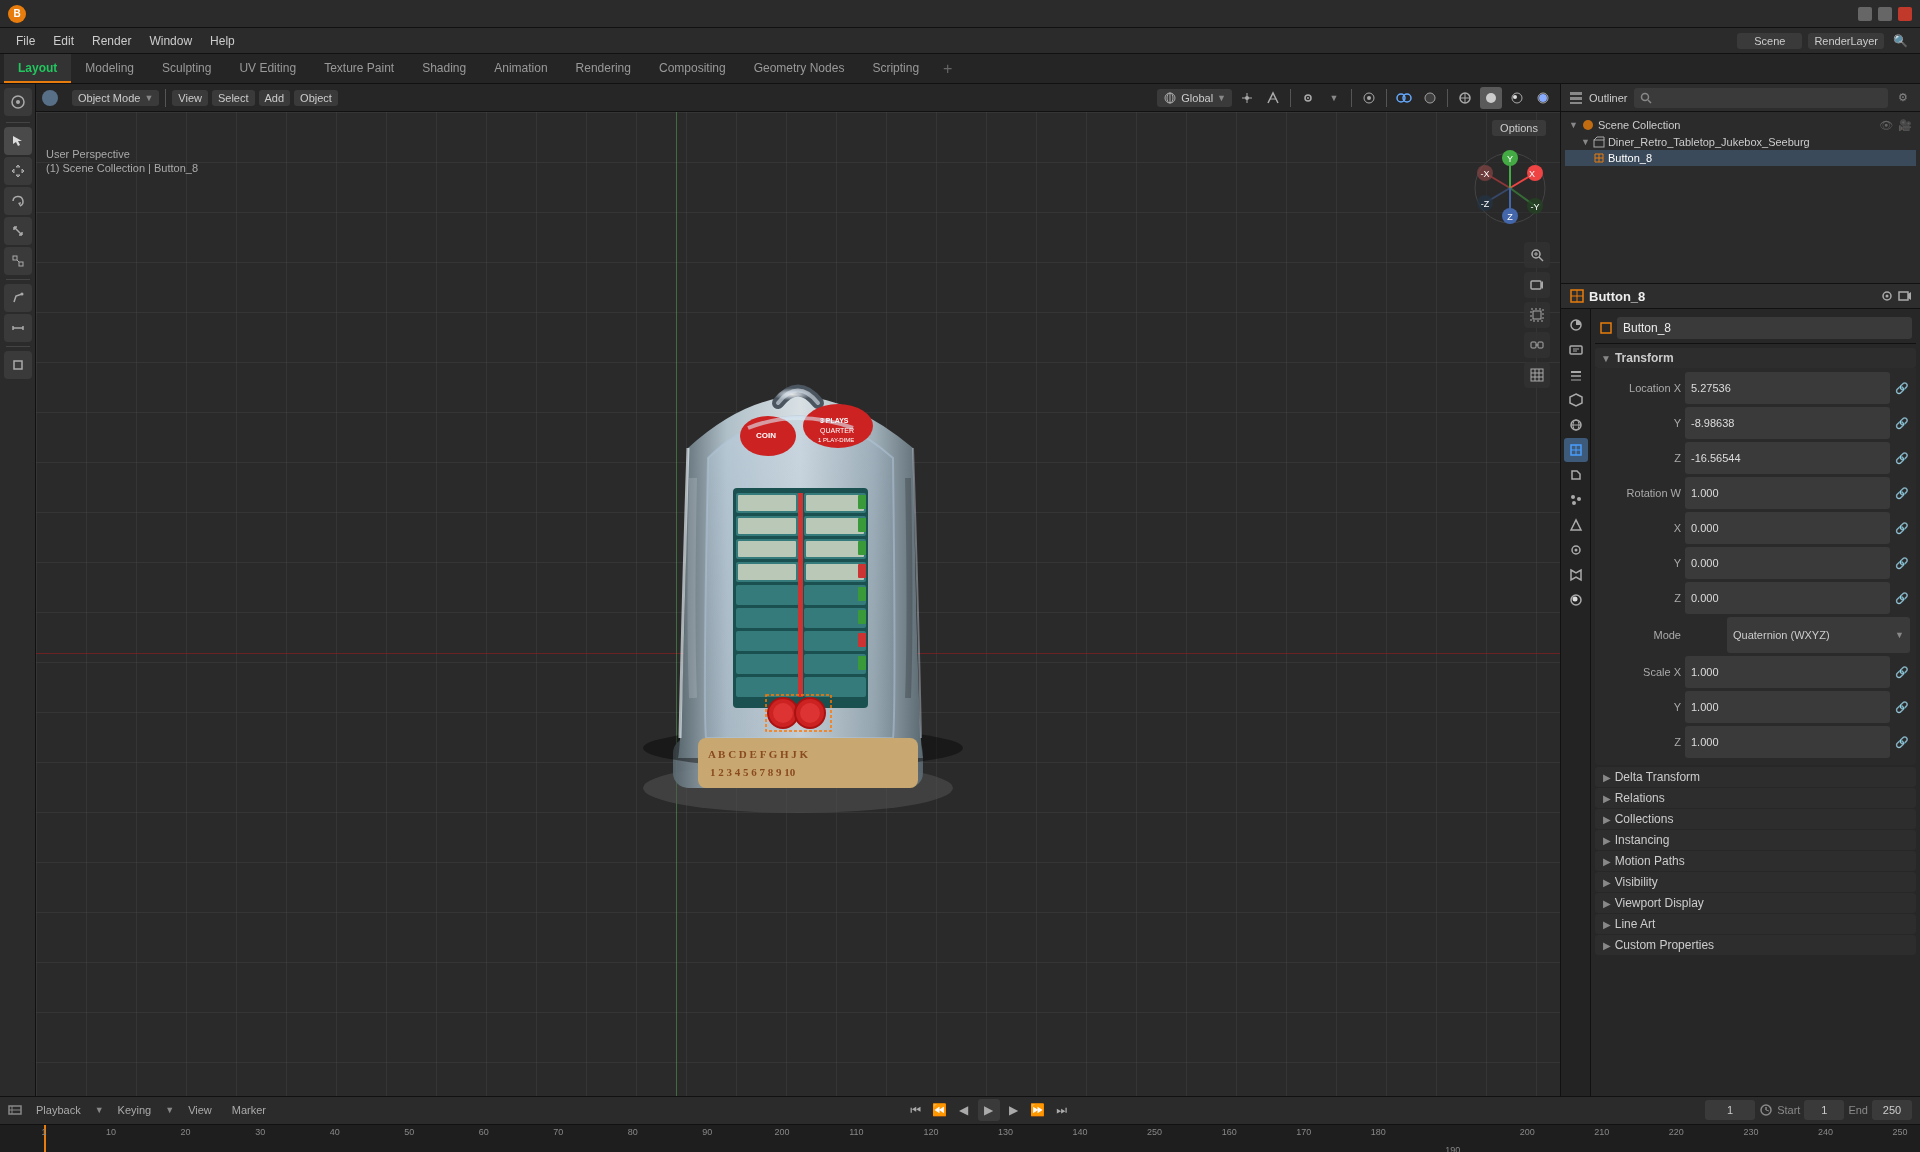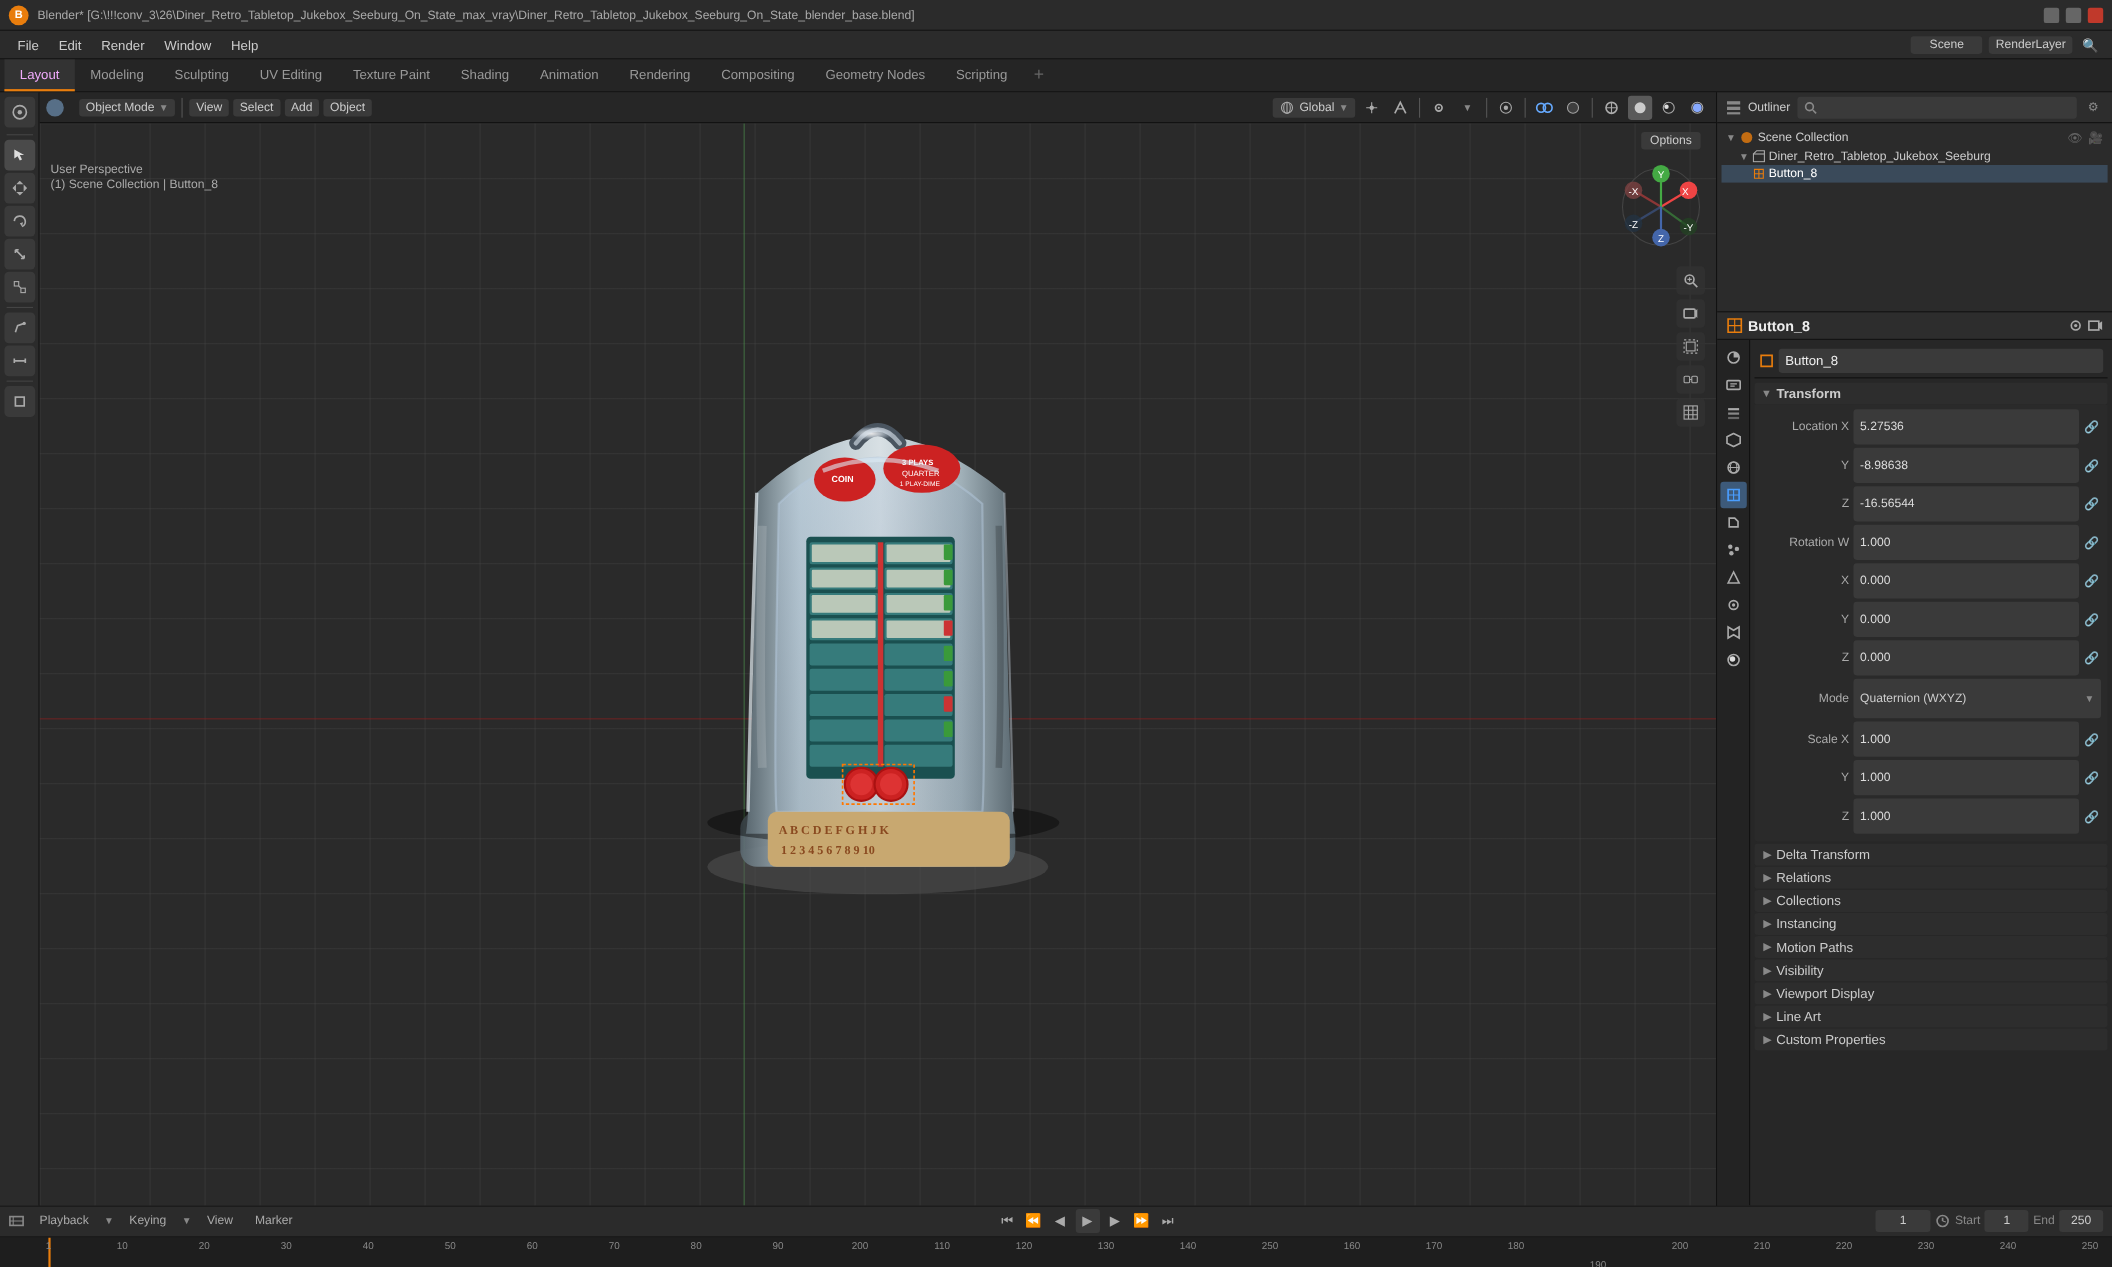--- a/index.html
+++ b/index.html
@@ -90,23 +90,24 @@
     .ws-tab {
       padding: 0 14px;
       display: flex;
       align-items: center;
       cursor: pointer;
       font-size: 12px;
       color: #999;
       border-bottom: 2px solid transparent;
     }
     .ws-tab.active {
-      color: #f0abfc;
+      color: #22c55e;
       background: #333;
       border-bottom: 2px solid #e87d0d;
+      font-weight: bold;
     }
     .ws-tab-add {
       padding: 0 10px;
       display: flex;
       align-items: center;
       color: #666;
       cursor: pointer;
       font-size: 16px;
     }
 
@@ -365,20 +366,21 @@
       flex: 1;
       height: 36px;
       background: #3a3a3a;
       border-radius: 3px;
       display: flex;
       align-items: center;
       justify-content: space-between;
       padding: 0 6px;
       font-size: 11px;
       cursor: pointer;
+      margin-left: 42px;
     }
 
     .obj-name-header {
       display: flex;
       align-items: center;
       padding: 4px 8px;
       gap: 4px;
       background: #2d2d2d;
       border-bottom: 1px solid #111;
     }
@@ -545,21 +547,20 @@
       color: #888;
     }
     .psi-btn.active { background: #3d5a7a; color: #4a9eff; }
   </style>
 </head>
 <body>
 
 <div id="title-bar">
   <div class="title-left">
     <div class="blender-logo">B</div>
-    <span class="title-text">Blender* [G:\!!!conv_3\26\Diner_Retro_Tabletop_Jukebox_Seeburg_On_State_max_vray\Diner_Retro_Tabletop_Jukebox_Seeburg_On_State_blender_base.blend]</span>
   </div>
   <div class="window-controls">
     <button class="win-btn win-min"></button>
     <button class="win-btn win-max"></button>
     <button class="win-btn win-close"></button>
   </div>
 </div>
 
 <div id="menu-bar">
   <div class="menu-item">File</div>

